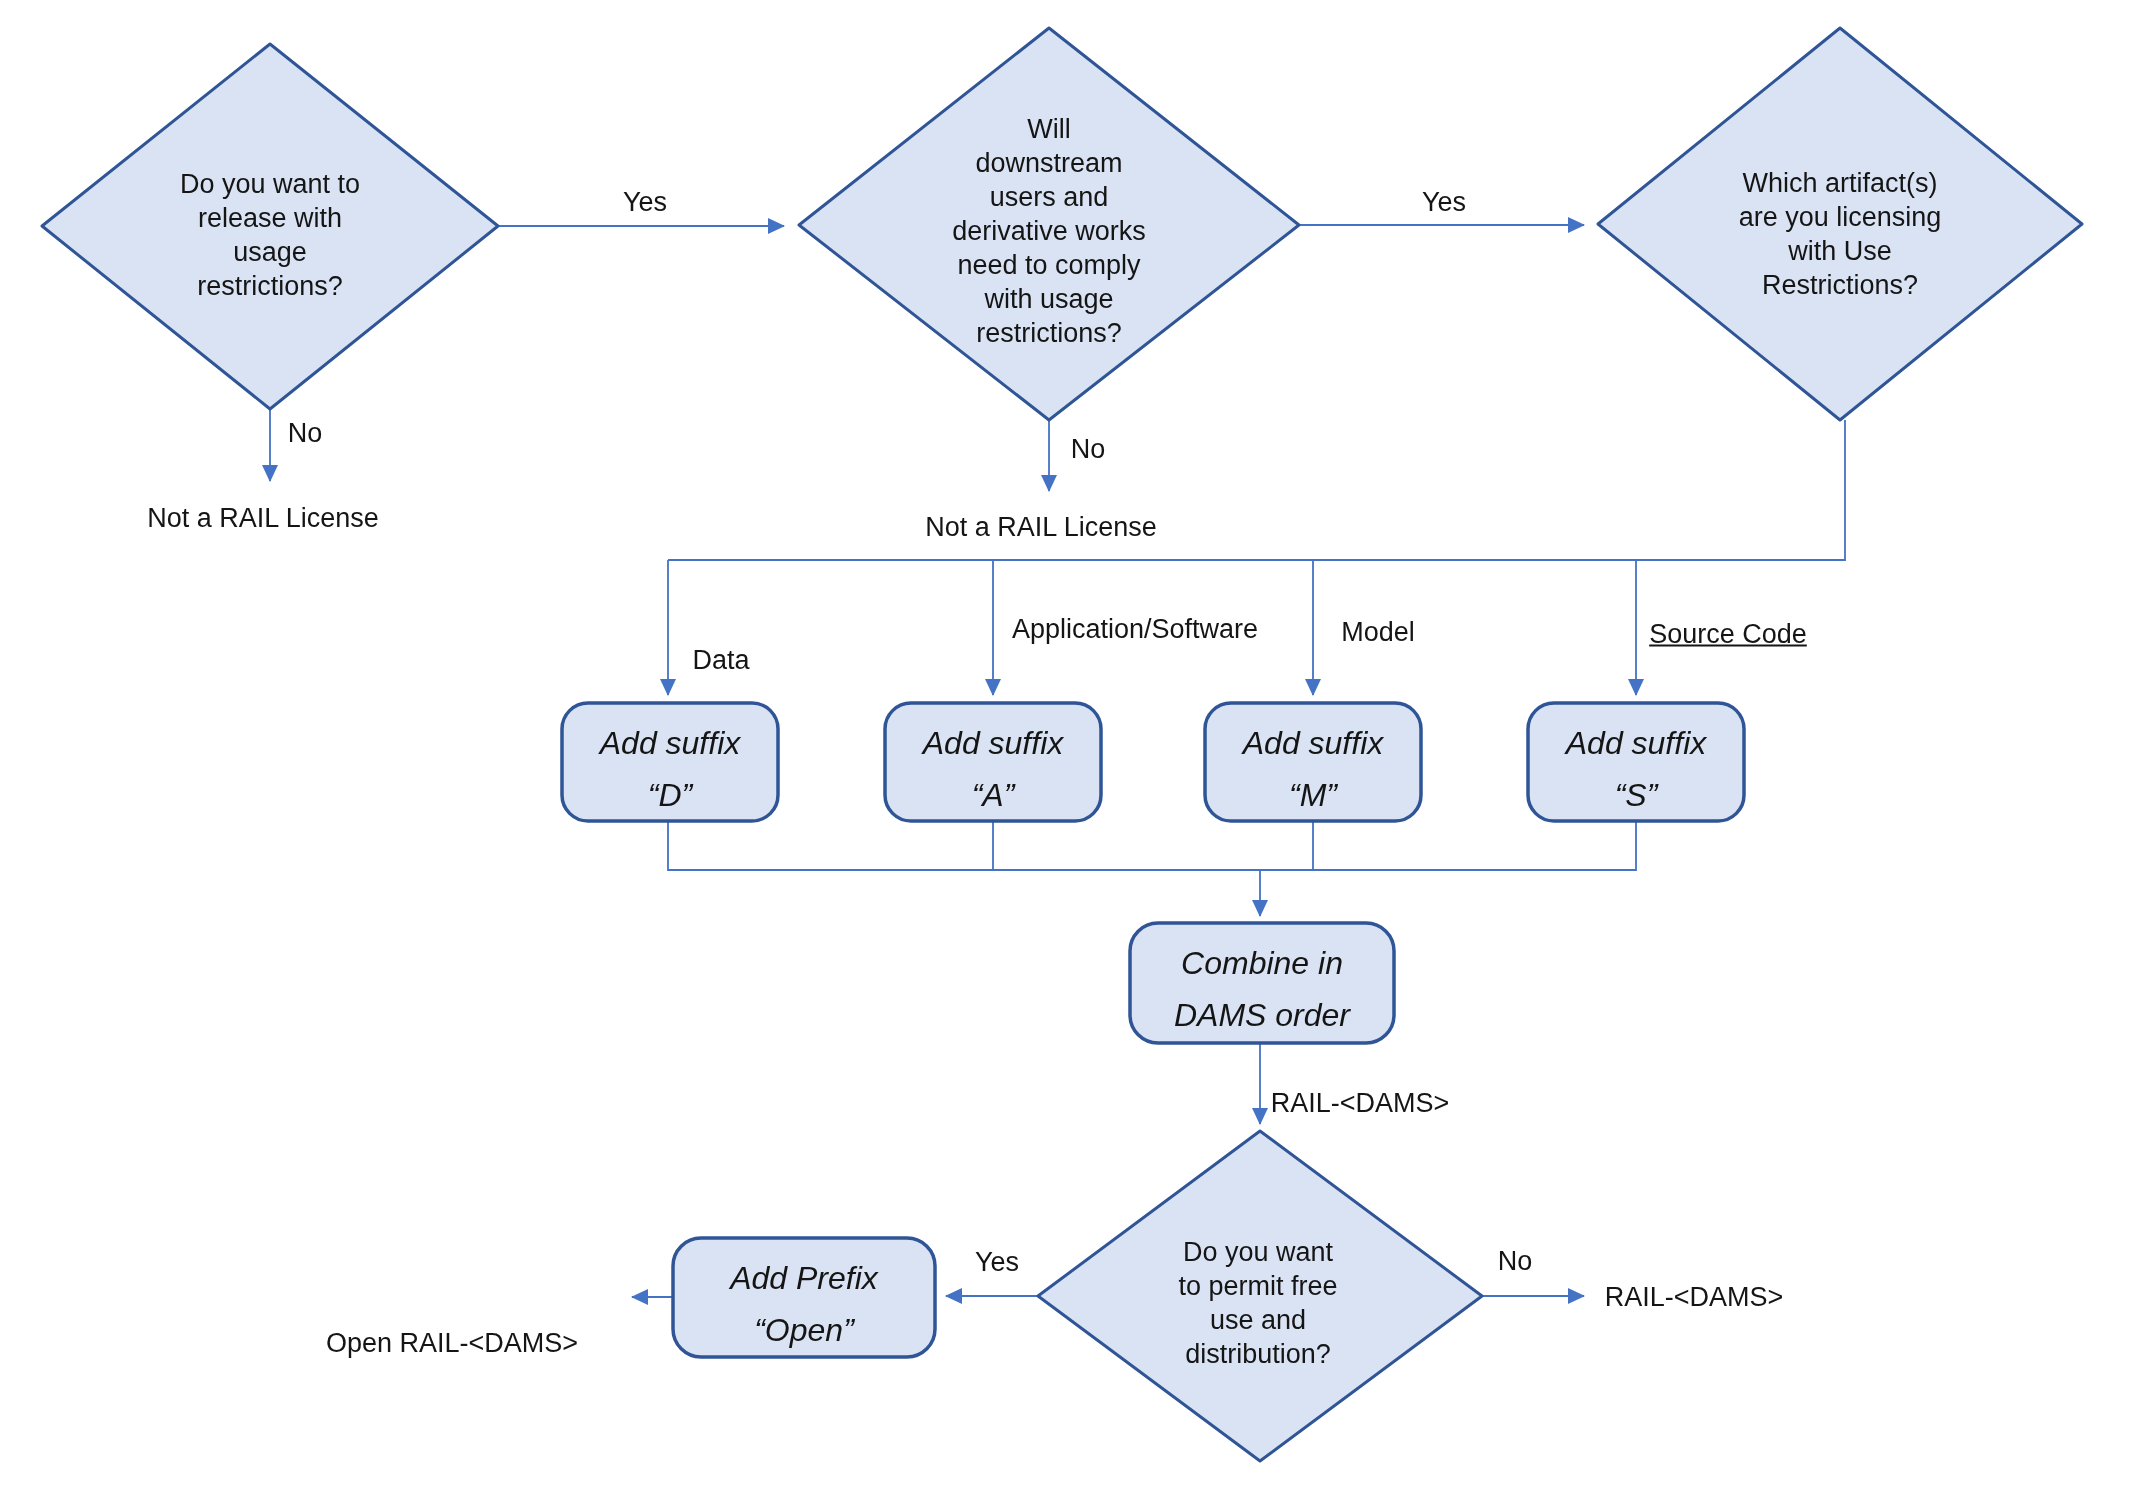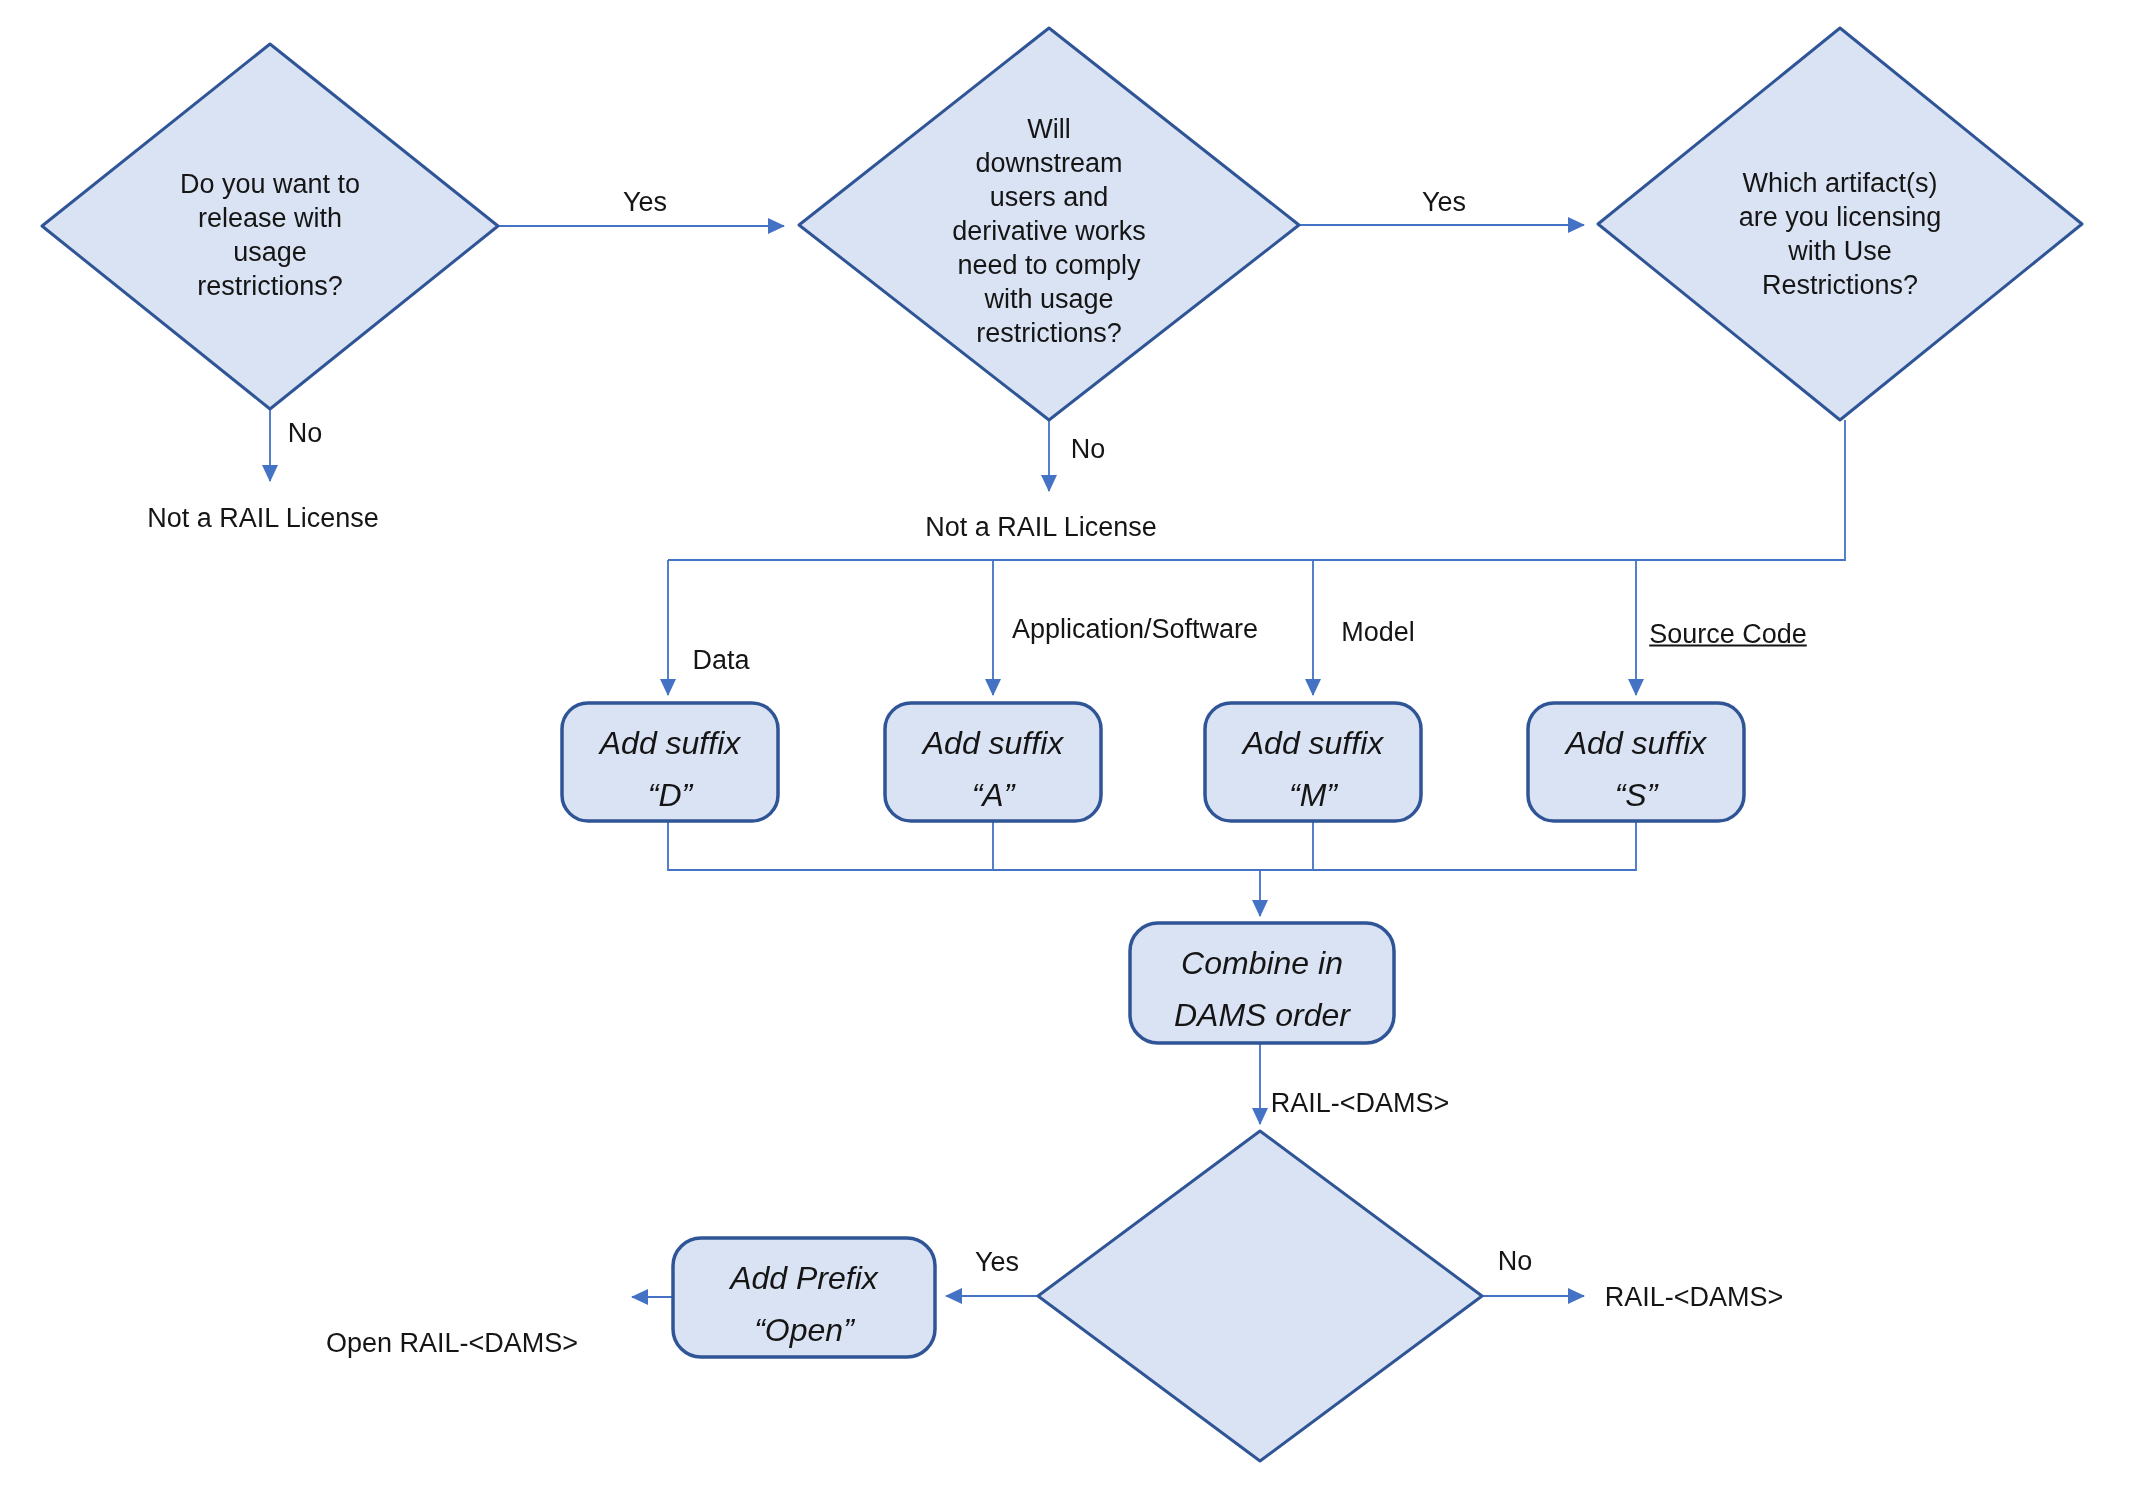--- a/index.html
+++ b/index.html
@@ -96,20 +96,24 @@
   <div class="node-text box" style="left:670px; top:762px;">Add suffix
 “D”</div>
   <div class="node-text box" style="left:993px; top:762px;">Add suffix
 “A”</div>
   <div class="node-text box" style="left:1313px; top:762px;">Add suffix
 “M”</div>
   <div class="node-text box" style="left:1636px; top:762px;">Add suffix
 “S”</div>
   <div class="node-text box" style="left:1262px; top:982px;">Combine in
 DAMS order</div>
+  <div class="node-text" style="left:1258px; top:1296px;">Do you want
+to permit free
+use and
+distribution?</div>
   <div class="node-text box" style="left:804px; top:1297px;">Add Prefix
 “Open”</div>
 
   <div class="edge-label" style="left:645px; top:202px;">Yes</div>
   <div class="edge-label" style="left:1444px; top:202px;">Yes</div>
   <div class="edge-label" style="left:305px; top:433px;">No</div>
   <div class="edge-label" style="left:1088px; top:449px;">No</div>
   <div class="edge-label" style="left:721px; top:632px;margin-top:28px;">Data</div>
   <div class="edge-label" style="left:1135px; top:629px;text-align:center;">Application/Software</div>
   <div class="edge-label" style="left:1378px; top:632px;">Model</div>

